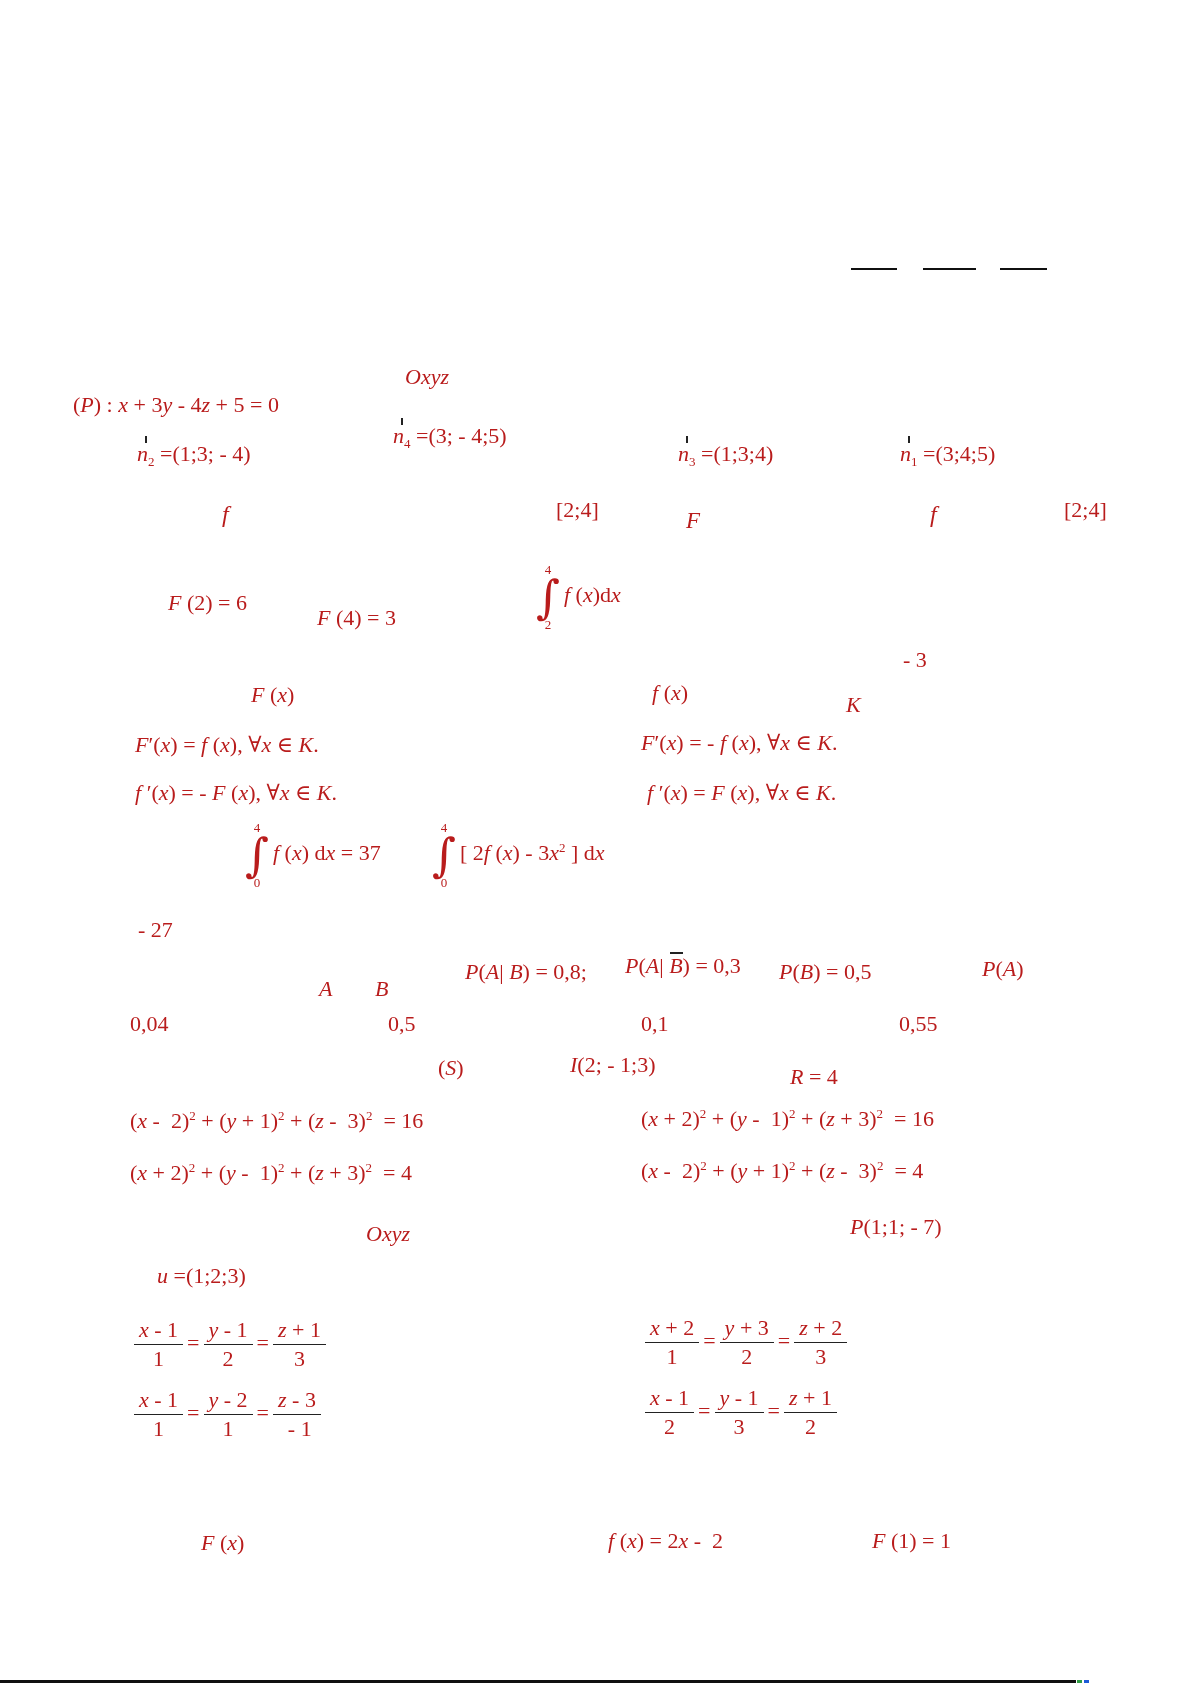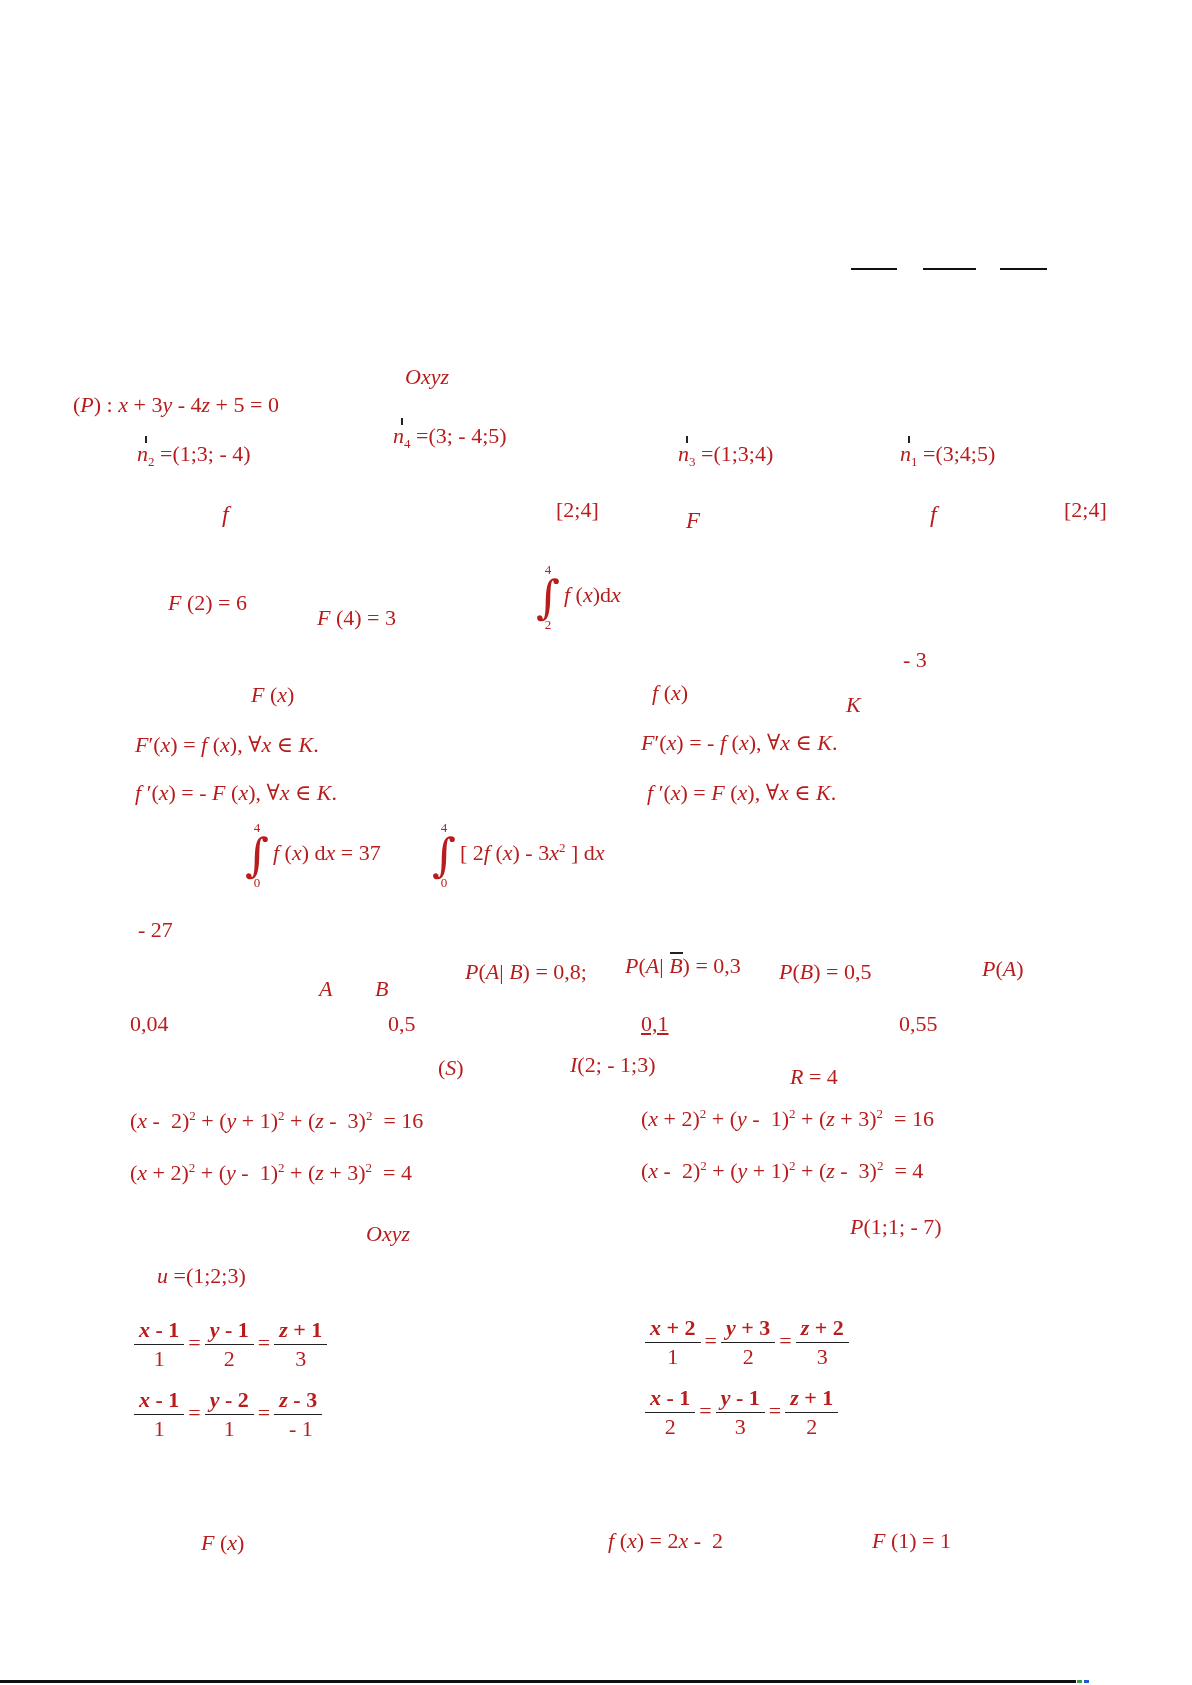--- a/index.html
+++ b/index.html
@@ -8,21 +8,21 @@
   .item{position:absolute;white-space:pre;font-size:22px;line-height:1.2;}
   .it{font-style:italic;}
   .rm{font-style:normal;}
   .sup2{font-size:13px;position:relative;top:-8px;}
   .sub2{font-size:13px;position:relative;top:5px;font-style:normal;}
   .vec{position:relative;display:inline-block;}
   .vec::before{content:"";position:absolute;left:48%;top:-5px;width:1.5px;height:7px;background:#222;}
   .bar{position:relative;display:inline-block;}
   .bar::before{content:"";position:absolute;left:6%;right:-4%;top:-1px;height:1.6px;background:#222;}
   .frac{display:inline-flex;flex-direction:column;align-items:center;vertical-align:middle;margin:0 4px;}
-  .frac .num{display:block;border-bottom:1.6px solid #222;padding:0 5px 2px;line-height:1.1;text-align:right;font-weight:bold;}
+  .frac .num{display:block;border-bottom:1.6px solid #222;padding:0 5px 2px;line-height:1.1;text-align:right;}
   .frac .den{display:block;padding-top:2px;line-height:1.1;text-align:center;}
   .int{display:inline-flex;flex-direction:column;align-items:center;vertical-align:middle;line-height:1;margin-right:4px;}
   .int .ilim{font-size:13px;font-style:normal;}
   .int .isign{font-size:46px;line-height:0.92;font-family:"DejaVu Serif","Liberation Serif",serif;}
   .hline{position:absolute;}
 </style>
 </head>
 <body>
 
 <div id="doc">
@@ -55,21 +55,21 @@
     <div class="item" style="left: 432px; top: 821px;"><span class="int"><span class="ilim">4</span><span class="isign">∫</span><span class="ilim">0</span></span><span class="rm">[ 2</span><span class="it">f</span><span class="rm"> (</span><span class="it">x</span><span class="rm">) - 3</span><span class="it">x</span><span class="sup2">2</span><span class="rm"> ] d</span><span class="it">x</span></div>
     <div class="item" style="left: 138px; top: 917px;"><span class="rm">- 27</span></div>
     <div class="item" style="left: 319px; top: 976px;"><span class="it">A</span></div>
     <div class="item" style="left: 375px; top: 976px;"><span class="it">B</span></div>
     <div class="item" style="left: 465px; top: 959px;"><span class="it">P</span><span class="rm">(</span><span class="it">A</span><span class="rm">| </span><span class="it">B</span><span class="rm">) = 0,8;</span></div>
     <div class="item" style="left: 625px; top: 953px;"><span class="it">P</span><span class="rm">(</span><span class="it">A</span><span class="rm">| </span><span class="bar"><span class="it">B</span></span><span class="rm">) = 0,3</span></div>
     <div class="item" style="left: 779px; top: 959px;"><span class="it">P</span><span class="rm">(</span><span class="it">B</span><span class="rm">) = 0,5</span></div>
     <div class="item" style="left: 982px; top: 956px;"><span class="it">P</span><span class="rm">(</span><span class="it">A</span><span class="rm">)</span></div>
     <div class="item" style="left: 130px; top: 1011px;"><span class="rm">0,04</span></div>
     <div class="item" style="left: 388px; top: 1011px;"><span class="rm">0,5</span></div>
-    <div class="item" style="left: 641px; top: 1011px; text-decoration: underline;"><span class="rm">0,1</span></div>
+    <div class="item" style="left: 641px; top: 1011px;"><span class="rm">0,1</span></div>
     <div class="item" style="left: 899px; top: 1011px;"><span class="rm">0,55</span></div>
     <div class="item" style="left: 438px; top: 1055px;"><span class="rm">(</span><span class="it">S</span><span class="rm">)</span></div>
     <div class="item" style="left: 570px; top: 1052px;"><span class="it">I</span><span class="rm">(2; - 1;3)</span></div>
     <div class="item" style="left: 790px; top: 1064px;"><span class="it">R</span><span class="rm"> = 4</span></div>
     <div class="item" style="left: 130px; top: 1108px;"><span class="rm">(</span><span class="it">x</span><span class="rm"> -  2)</span><span class="sup2">2</span><span class="rm"> + (</span><span class="it">y</span><span class="rm"> + 1)</span><span class="sup2">2</span><span class="rm"> + (</span><span class="it">z</span><span class="rm"> -  3)</span><span class="sup2">2</span><span class="rm">  = 16</span></div>
     <div class="item" style="left: 641px; top: 1106px;"><span class="rm">(</span><span class="it">x</span><span class="rm"> + 2)</span><span class="sup2">2</span><span class="rm"> + (</span><span class="it">y</span><span class="rm"> -  1)</span><span class="sup2">2</span><span class="rm"> + (</span><span class="it">z</span><span class="rm"> + 3)</span><span class="sup2">2</span><span class="rm">  = 16</span></div>
     <div class="item" style="left: 130px; top: 1160px;"><span class="rm">(</span><span class="it">x</span><span class="rm"> + 2)</span><span class="sup2">2</span><span class="rm"> + (</span><span class="it">y</span><span class="rm"> -  1)</span><span class="sup2">2</span><span class="rm"> + (</span><span class="it">z</span><span class="rm"> + 3)</span><span class="sup2">2</span><span class="rm">  = 4</span></div>
     <div class="item" style="left: 641px; top: 1158px;"><span class="rm">(</span><span class="it">x</span><span class="rm"> -  2)</span><span class="sup2">2</span><span class="rm"> + (</span><span class="it">y</span><span class="rm"> + 1)</span><span class="sup2">2</span><span class="rm"> + (</span><span class="it">z</span><span class="rm"> -  3)</span><span class="sup2">2</span><span class="rm">  = 4</span></div>
     <div class="item" style="left: 366px; top: 1221px;"><span class="it">Oxyz</span></div>
     <div class="item" style="left: 850px; top: 1214px;"><span class="it">P</span><span class="rm">(1;1; - 7)</span></div>

